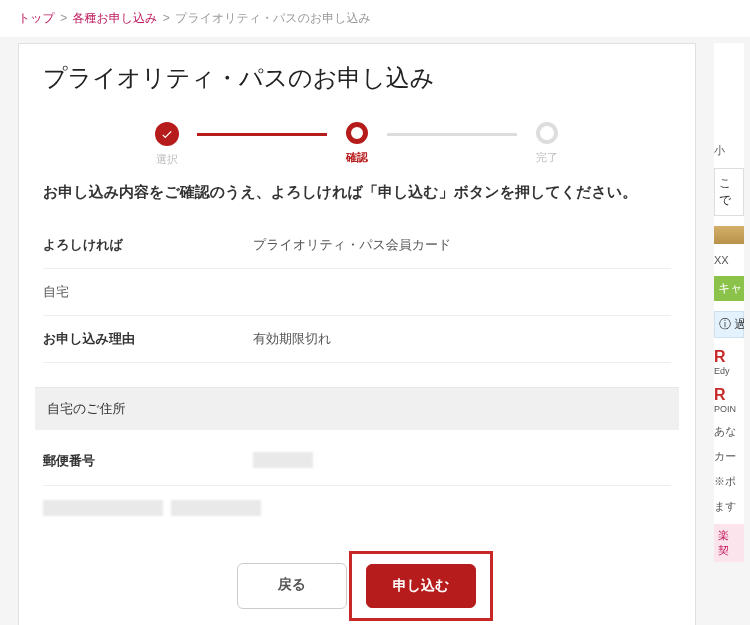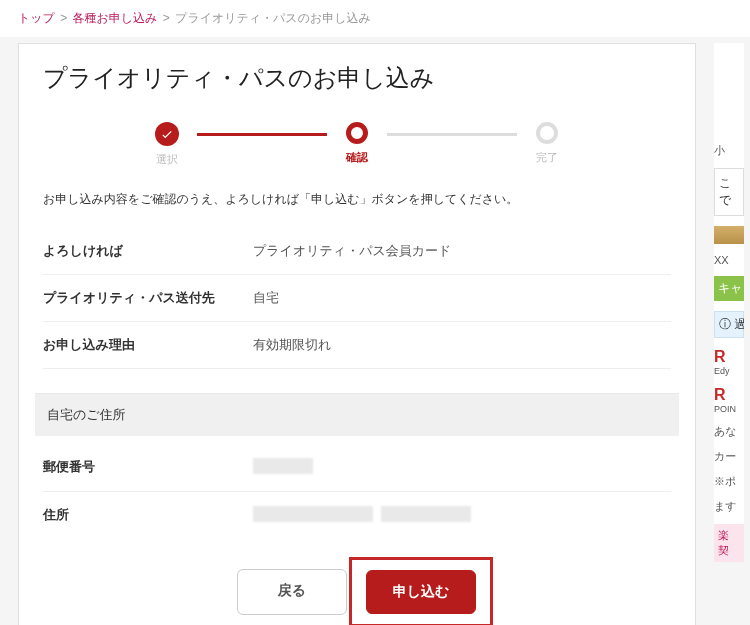--- a/index.html
+++ b/index.html
@@ -33,21 +33,21 @@
       font-size: 24px;
       font-weight: 300;
       color: #222;
       margin-bottom: 28px;
     }
     .stepper {
       display: flex;
       align-items: flex-start;
       justify-content: center;
       position: relative;
-      margin: 0 auto 24px;
+      margin: 0 auto 16px;
       width: 440px;
     }
     .step {
       display: flex;
       flex-direction: column;
       align-items: center;
       width: 60px;
       z-index: 2;
     }
     .step-circle {
@@ -64,22 +64,22 @@
     .step.current .step-label { color: #b71c1c; font-weight: bold; }
     .step-line {
       flex: 1;
       height: 3px;
       margin-top: 11px;
       z-index: 1;
     }
     .step-line.red { background: #b71c1c; }
     .step-line.gray { background: #ddd; }
     .instruction {
-      font-size: 12px;
-      font-weight: normal;
+      font-size: 15px;
+      font-weight: bold;
       color: #333;
       margin-bottom: 20px;
     }
     .info-row {
       display: flex;
       padding: 14px 0;
       border-bottom: 1px solid #eee;
       font-size: 13px;
     }
     .info-label { width: 210px; font-weight: bold; color: #333; }
@@ -186,36 +186,34 @@
       </div>
     </div>
 
     <div class="instruction">お申し込み内容をご確認のうえ、よろしければ「申し込む」ボタンを押してください。</div>
 
     <div class="info-row">
       <div class="info-label">よろしければ</div>
       <div class="info-value">プライオリティ・パス会員カード</div>
     </div>
     <div class="info-row">
-      <div class="info-label">プライオリティ・パス送付先</div>
       <div class="info-value">自宅</div>
     </div>
     <div class="info-row">
       <div class="info-label">お申し込み理由</div>
       <div class="info-value">有効期限切れ</div>
     </div>
 
     <div class="section-header">自宅のご住所</div>
 
     <div class="info-row">
       <div class="info-label">郵便番号</div>
       <div class="info-value"><span class="masked w60"></span></div>
     </div>
     <div class="info-row" style="border-bottom:none">
-      <div class="info-label">住所</div>
       <div class="info-value">
         <span class="masked w120"></span><span class="masked w90"></span>
       </div>
     </div>
 
     <div class="actions">
       <div class="btn btn-secondary">戻る</div>
       <div class="highlight-box">
         <div class="btn btn-primary">申し込む</div>
       </div>

